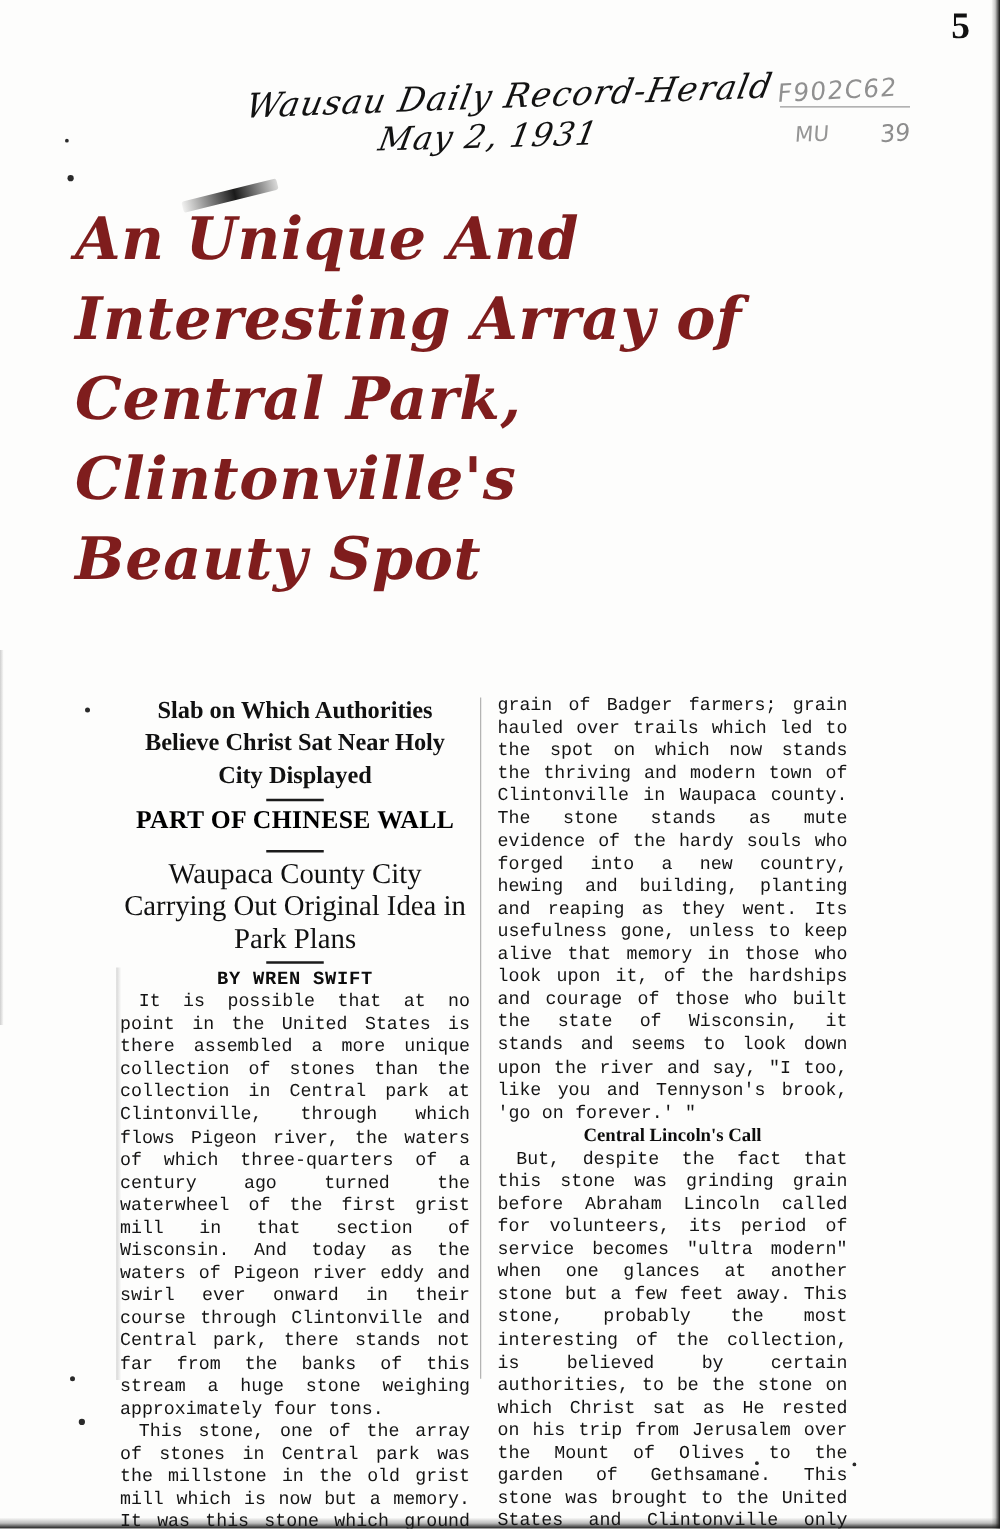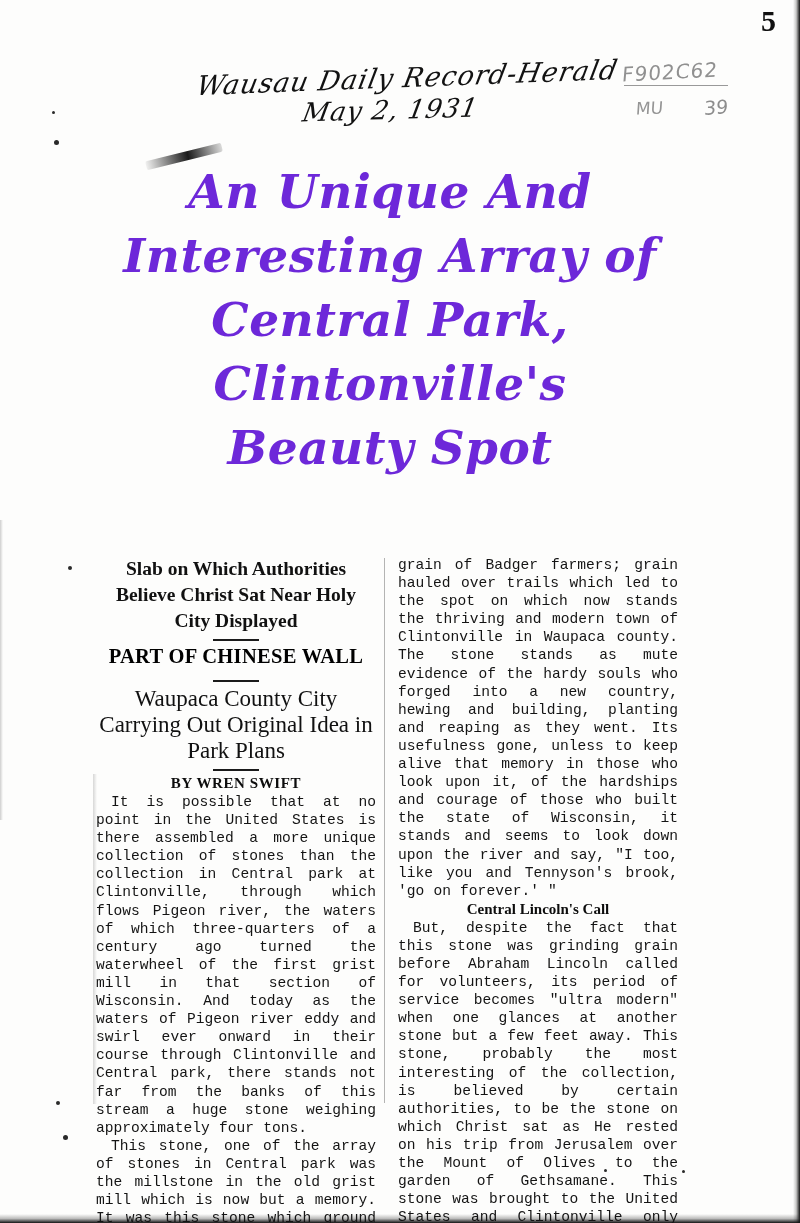--- a/index.html
+++ b/index.html
@@ -141,22 +141,21 @@
     transform: rotate(-14deg);
     border-radius: 2px;
   }
 
   
   .headline {
     position: absolute;
     top: 160px;
     left: 60px;
     width: 660px;
-    text-align: center;
-    color: #6d28d9;
+    color: #7f1d1d;
   }
   .headline-line {
     font-family: "DejaVu Serif", serif;
     font-style: italic;
     font-weight: 700;
     font-size: 47px;
     line-height: 64px;
     letter-spacing: 0.5px;
     white-space: nowrap;
   }
@@ -214,21 +213,21 @@
     font-weight: 500;
     margin-top: 2px;
   }
   .short-rule {
     width: 46px;
     height: 2px;
     background: #1b1b1b;
     margin: 5px auto 4px auto;
   }
   .byline {
-    font-family: Liberation Serif, serif;
+    font-family: Liberation Mono, monospace;
     font-size: 15px;
     font-weight: 700;
     text-align: center;
     color: #0d0d0d;
     letter-spacing: .6px;
     margin-bottom: 1px;
   }
   .subhead {
     font-family: "Liberation Serif", serif;
     font-size: 15px;

